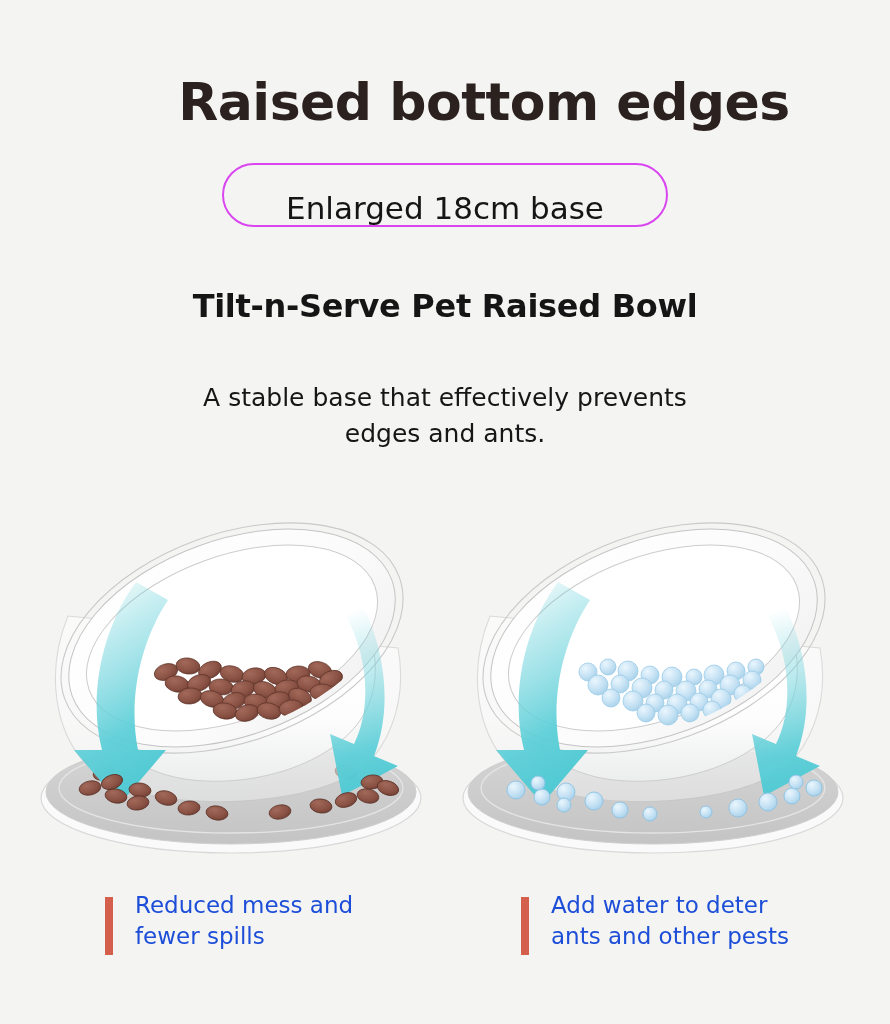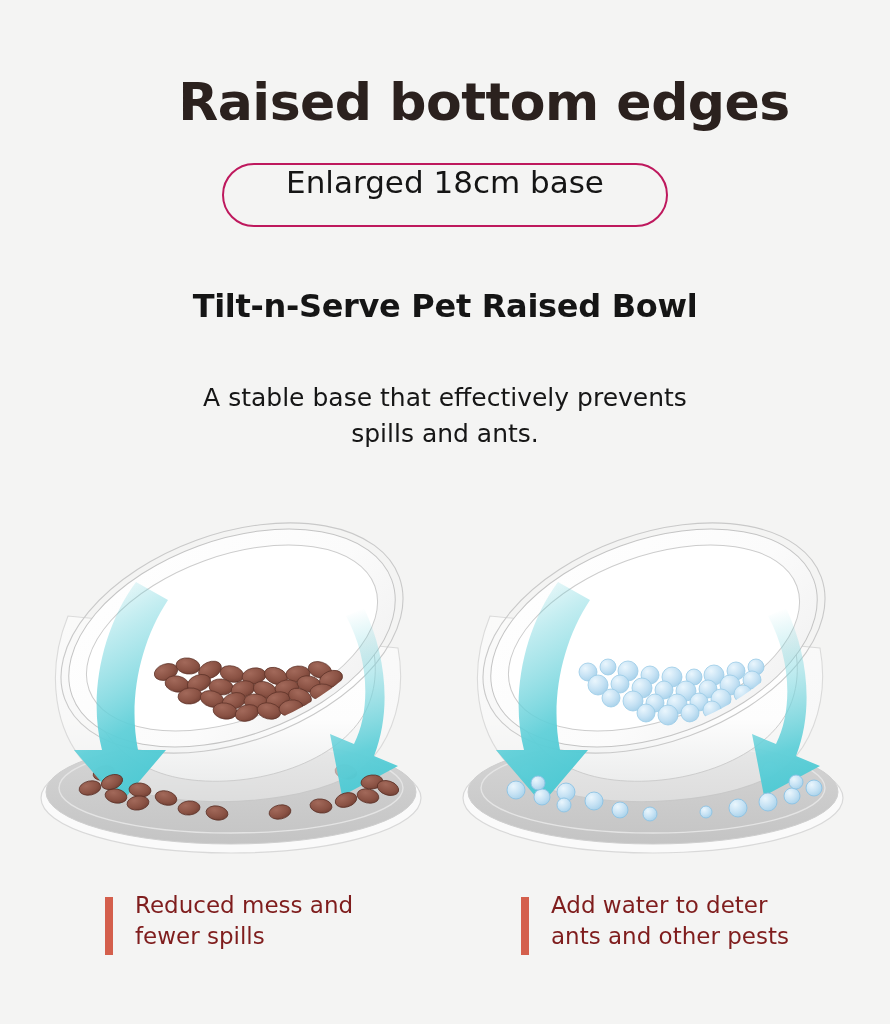--- a/index.html
+++ b/index.html
@@ -41,25 +41,25 @@
   }
 
   .pill {
     position: absolute;
     top: 163px;
     left: 50%;
     transform: translateX(-50%);
     width: 446px;
     height: 64px;
     box-sizing: border-box;
-    border: 2px solid #be185d;
+    border: 2px solid #d946ef;
     border-radius: 34px;
     background: transparent;
     display: flex;
-    align-items: flex-start;
+    align-items: flex-end;
     justify-content: center;
   }
   .pill-label {
     font-family: "DejaVu Sans", sans-serif;
     font-size: 31px;
     line-height: 34px;
     font-weight: 400;
     color: #151515;
     white-space: nowrap;
   }
@@ -134,40 +134,40 @@
     height: 58px;
     background: #d45f4c;
     flex: 0 0 8px;
     margin-top: 7px;
   }
   .caption-text {
     font-family: "DejaVu Sans", sans-serif;
     font-size: 23px;
     line-height: 31px;
     font-weight: 400;
-    color: #7f1d1d;
+    color: #1d4ed8;
     white-space: pre-line;
   }
 </style>
 </head>
 <body>
 
 <div class="page">
 
   <div class="headline">Raised bottom edges</div>
 
   <div class="pill">
     <span class="pill-label">Enlarged 18cm base</span>
   </div>
 
   <div class="product-title">Tilt-n-Serve Pet Raised Bowl</div>
 
   <div class="tagline">
     <span class="l1">A stable base that effectively prevents</span>
-    <span class="l2">spills and ants.</span>
+    <span class="l2">edges and ants.</span>
   </div>
 
   <div class="illus-row">
 
     <div class="bowl-fig left">
       <svg viewBox="0 0 430 350" xmlns="http://www.w3.org/2000/svg">
         <defs>
           <linearGradient id="bodyGradL" x1="0" y1="0" x2="0" y2="1">
             <stop offset="0%" stop-color="#ffffff"></stop>
             <stop offset="55%" stop-color="#fdfdfd"></stop>

